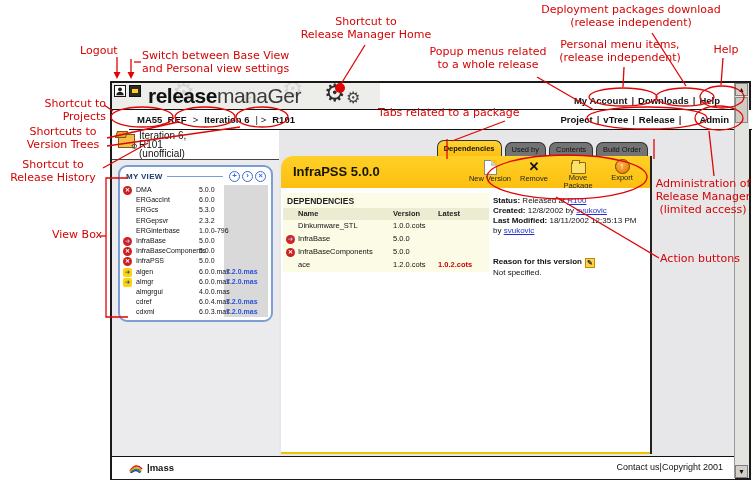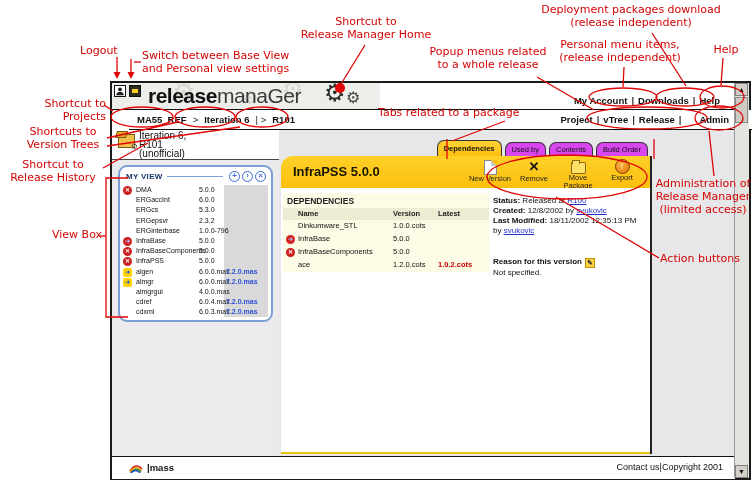--- a/index.html
+++ b/index.html
@@ -58,21 +58,21 @@
   .vrow .lv{position:absolute;left:106px;white-space:nowrap;color:#2d50d8;font-weight:bold;}
   .ic{position:absolute;left:3px;top:1px;width:9px;height:9px;border-radius:50%;font-size:6px;line-height:9px;text-align:center;}
   .ic-x{background:#cc1f1f;color:#fff;font-weight:bold;}
   .ic-lnk{background:#d42020;color:#9fc0ff;font-weight:bold;}
   .ic-mrg{background:#ffd400;border-radius:2px;color:#2a50d8;font-weight:bold;}
   .ic-none{background:transparent;}
 
   
   .content{position:absolute;left:169px;top:0;width:369px;height:326px;background:transparent;}
   .tabsrow{position:absolute;right:2px;top:11px;height:15px;display:flex;align-items:flex-end;}
-  .tab{border:1px solid #333;border-bottom:none;border-radius:7px 7px 0 0;background:#d946ef;margin-left:3px;padding:0 6px;font-size:7.5px;height:13px;line-height:13px;color:#111;cursor:pointer;white-space:nowrap;}
+  .tab{border:1px solid #333;border-bottom:none;border-radius:7px 7px 0 0;background:#737373;margin-left:3px;padding:0 6px;font-size:7.5px;height:13px;line-height:13px;color:#111;cursor:pointer;white-space:nowrap;}
   .tab.active{background:linear-gradient(#ffd335,#fcbf10);height:15px;line-height:15px;font-weight:bold;}
   .goldhdr{position:absolute;left:0;top:26px;width:369px;height:32px;background:linear-gradient(180deg,#ffd028,#fcbf0e);border-radius:12px 0 0 0;}
   .ptitle{position:absolute;left:12px;top:8px;font-size:13px;font-weight:bold;color:#171700;}
   .actions{position:absolute;right:6px;top:2px;display:flex;}
   .action{width:44px;text-align:center;cursor:pointer;}
   .aicon{height:16px;margin:1px auto 0;position:relative;width:16px;}
   .ai-new{background:#fff;border:1px solid #888;width:11px;height:13px;margin-top:2px;}
   .ai-new:after{content:"";position:absolute;right:-1px;top:-1px;border:3px solid #fcbf0e;border-left-color:#ccc;border-bottom-color:#ccc;}
   .ai-x{color:#111;font-size:13px;line-height:16px;font-weight:bold;}
   .ai-folder{background:#ffe066;border:1px solid #8a6914;width:13px;height:10px;margin-top:4px;border-radius:1px;}

